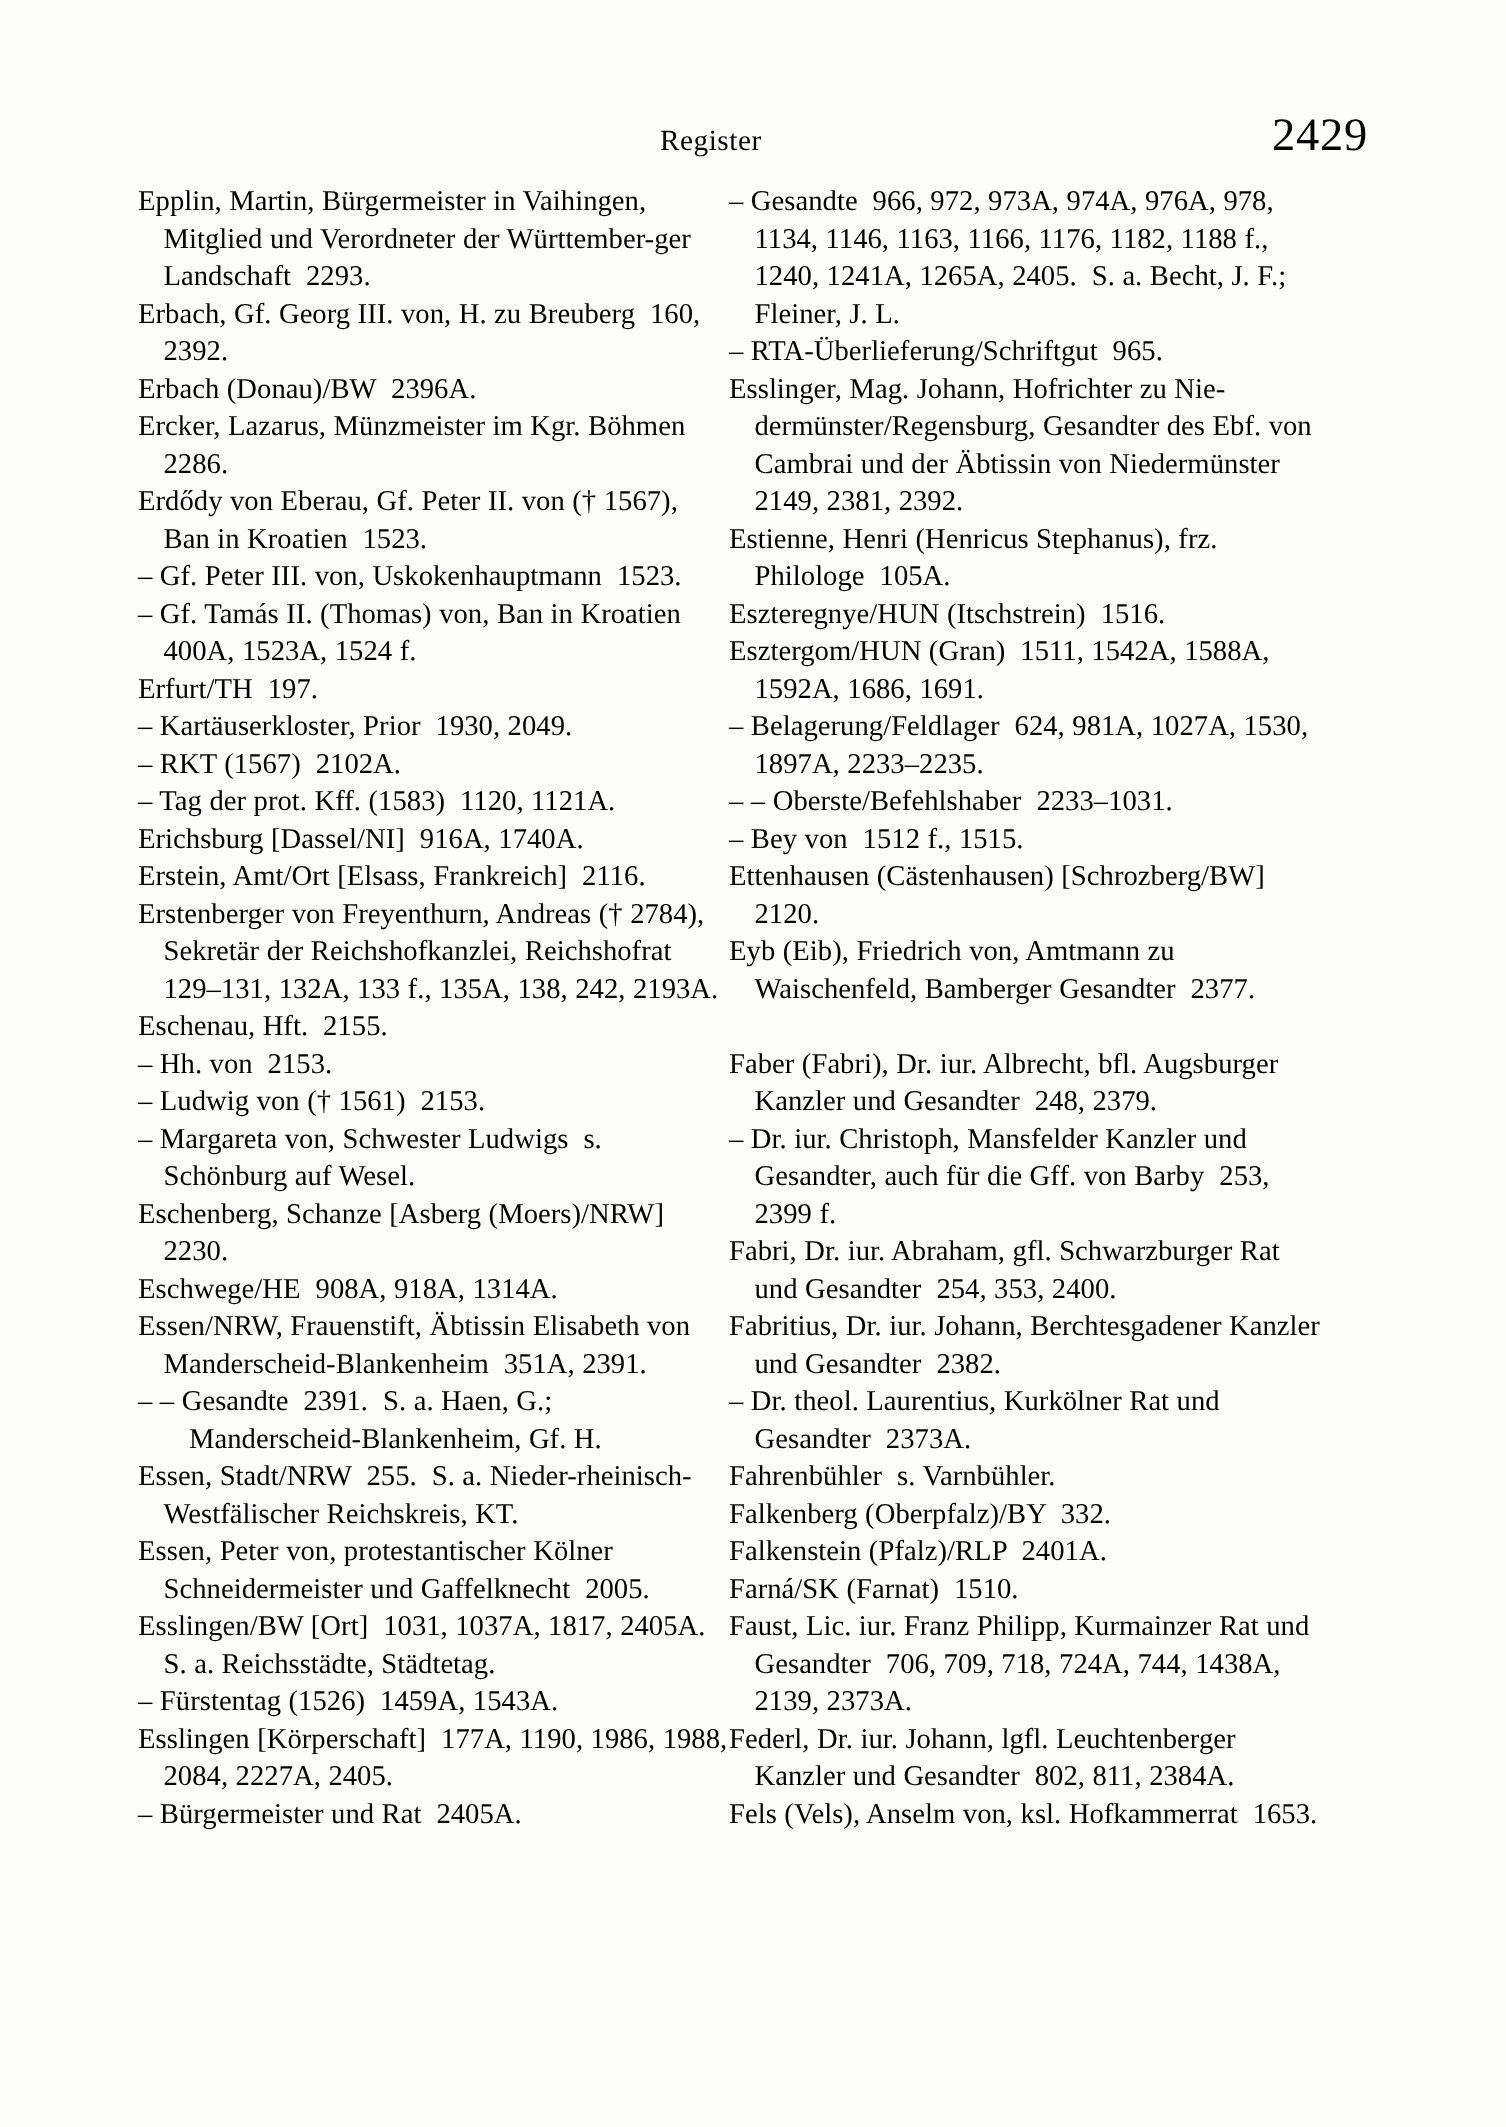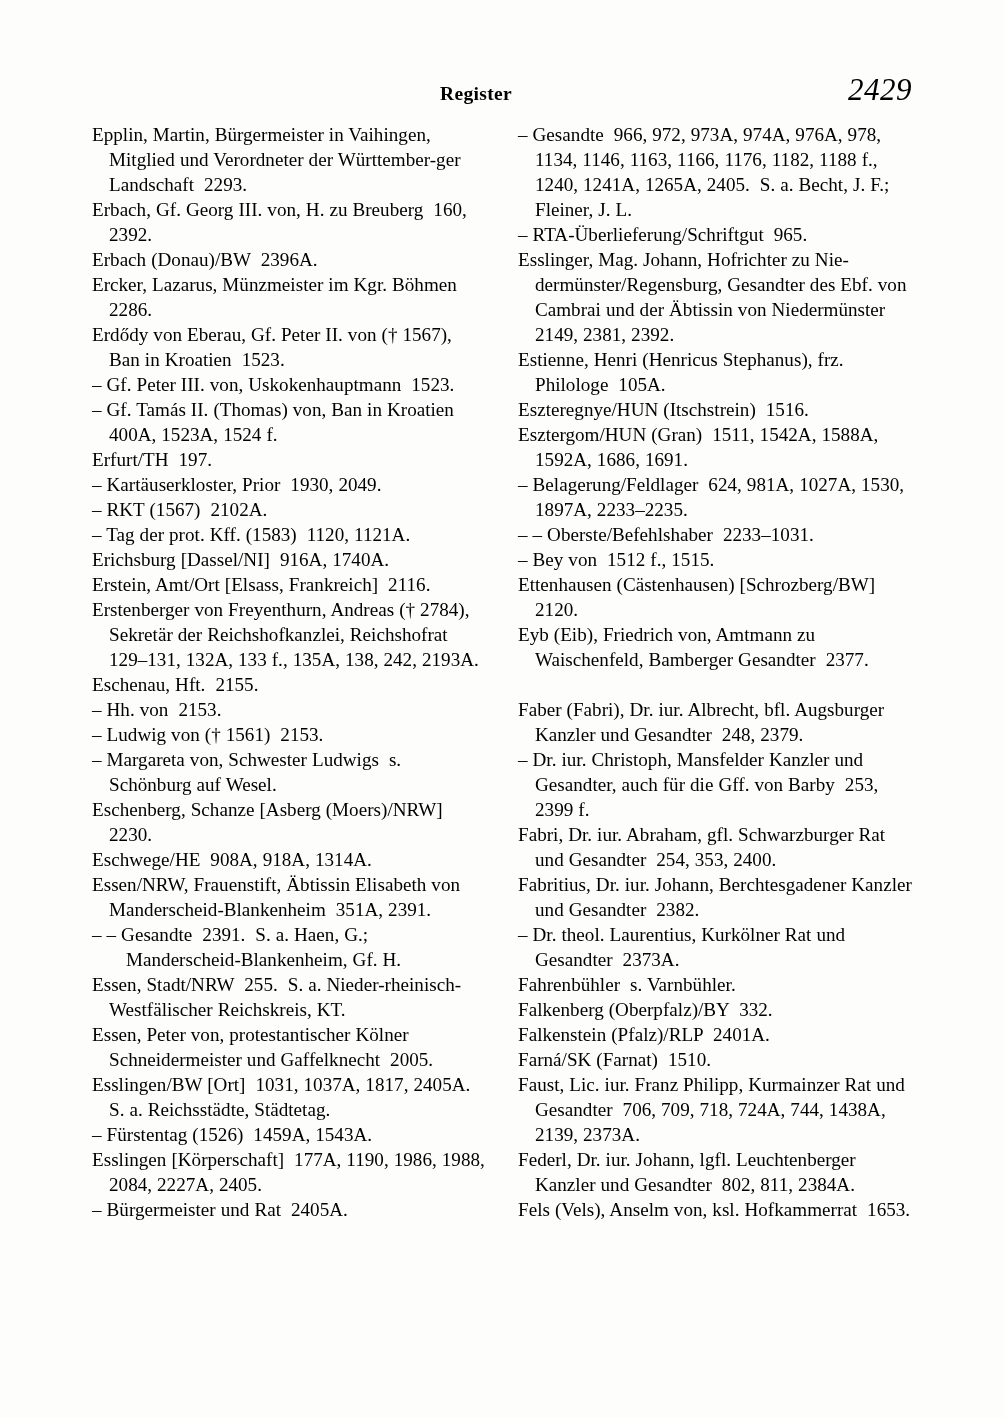--- a/index.html
+++ b/index.html
@@ -28,37 +28,34 @@
     right: 92px;
     height: 34px;
     display: flex;
     align-items: baseline;
     justify-content: space-between;
   }
   .runhead-title {
     font-size: 19.5px;
     letter-spacing: 0.35px;
     margin-left: 348px;
-    font-weight: bold;
   }
   .runhead-folio {
     font-size: 31px;
     letter-spacing: 0.5px;
     line-height: 1;
-    font-style: italic;
   }
 
   
   .columns {
     position: absolute;
     top: 122px;
     left: 92px;
     width: 820px;
     display: flex;
-    gap: 32px;
   }
   .column {
     width: 394px;
   }
 
   .entry {
     font-size: 19.1px;
     line-height: 25.0px;
     margin: 0;
     text-indent: 0;

